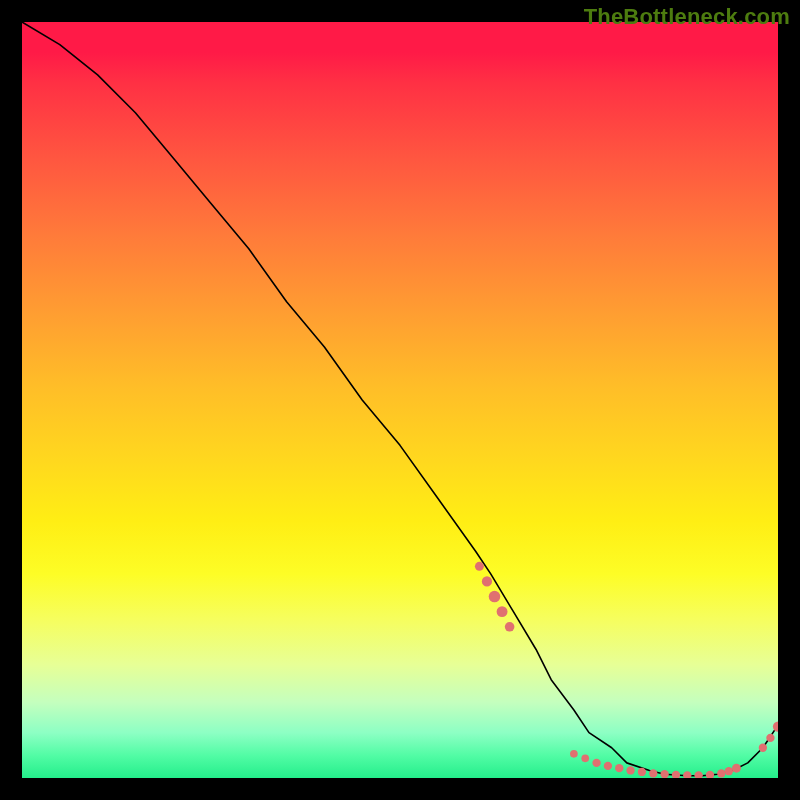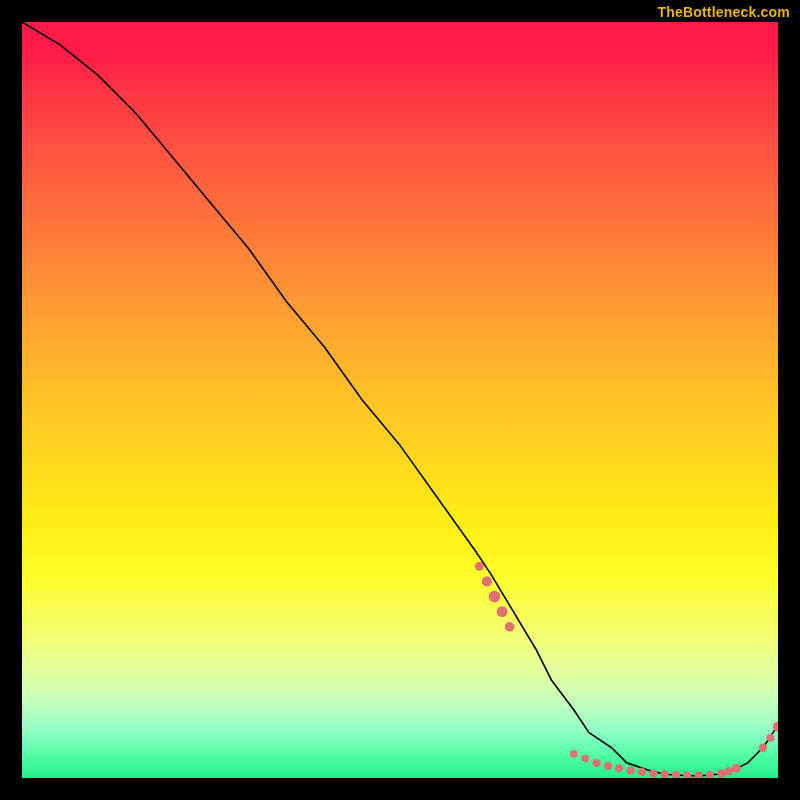--- a/index.html
+++ b/index.html
@@ -40,22 +40,22 @@
       #c4ffbe 90%,
       #8dffc4 94%,
       #52fca5 97%,
       #24ee8b 100%
     );
   }
   .watermark {
     position: absolute;
     top: 4px;
     right: 10px;
-    color: #eab308;
-    font-size: 14px;
+    color: #4d7c0f;
+    font-size: 22px;
     font-weight: 600;
     letter-spacing: 0.2px;
     user-select: none;
   }
   svg.curve {
     position: absolute;
     left: 0;
     top: 0;
     width: 756px;
     height: 756px;

